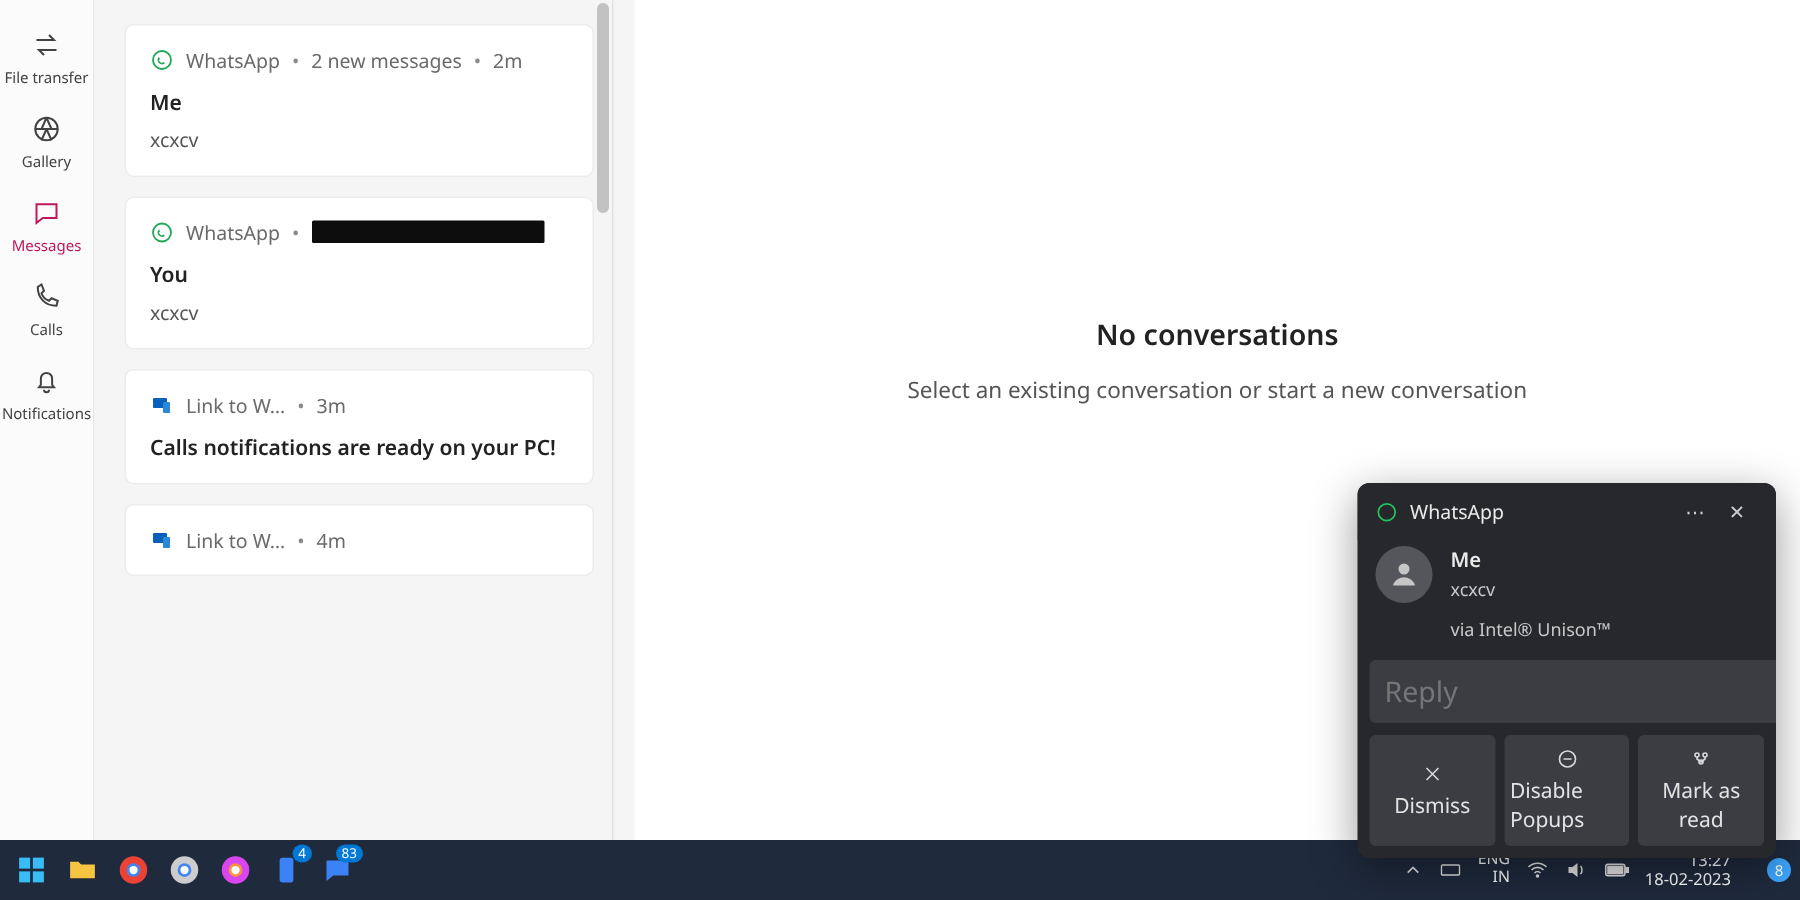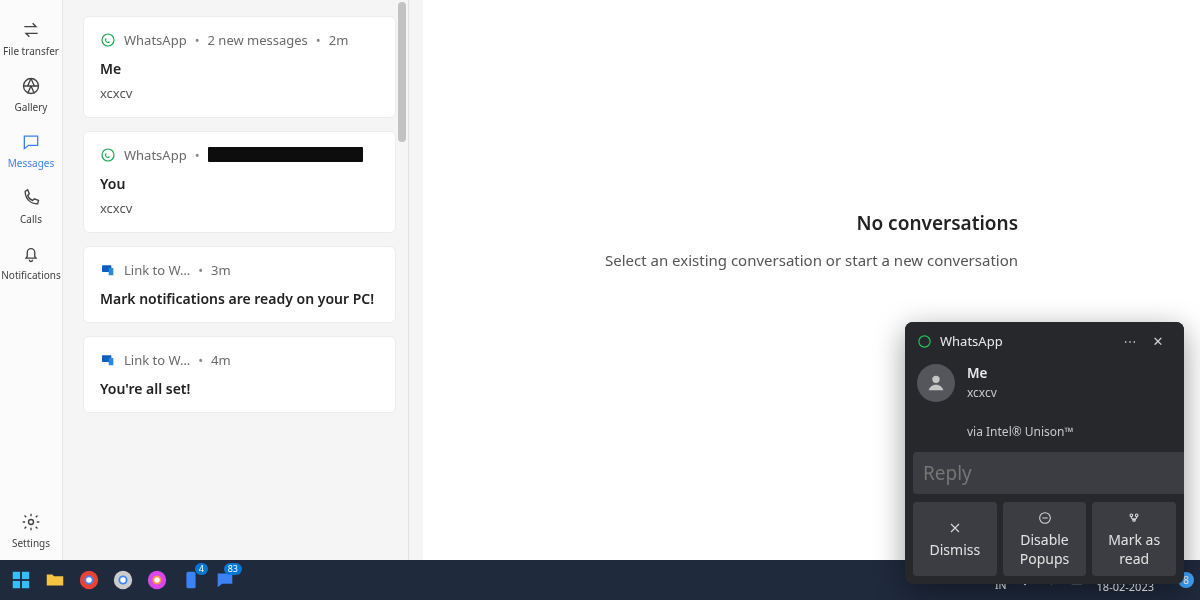--- a/index.html
+++ b/index.html
@@ -1,21 +1,21 @@
 <!DOCTYPE html>
 <html><head>
 <meta charset="utf-8">
 <style>
   * { margin: 0; padding: 0; box-sizing: border-box; font-family: "Segoe UI", system-ui, sans-serif; }
   html, body { width: 1200px; height: 600px; overflow: hidden; background: #fff; }
   .app { display: flex; width: 100%; height: 560px; background: #fff; }
   .sidebar { width: 63px; background: #fbfbfb; border-right: 1px solid #e6e6e6; display: flex; flex-direction: column; align-items: center; padding-top: 12px; }
   .sidebar .gap { flex: 1; }
   .sidebar-item { display: flex; flex-direction: column; align-items: center; justify-content: center; width: 100%; padding: 8px 0 10px 0; cursor: pointer; color: #424242; }
-  .sidebar-item.active { color: #3b82f6; }
+  .sidebar-item.active { color: #be185d; }
   .sidebar-item .lbl { font-size: 10px; margin-top: 4px; text-align: center; }
   .sidebar-item svg { width: 20px; height: 20px; stroke: currentColor; fill: none; stroke-width: 1.6; }
 
   .notif-panel { width: 345px; background: #f5f5f5; position: relative; display: flex; flex-direction: column; }
   .notif-scroll { position: absolute; right: 2px; top: 2px; bottom: 2px; width: 8px; background: transparent; }
   .notif-thumb { position: absolute; left: 0; width: 8px; background: #c2c2c2; border-radius: 4px; top: 0; height: 140px; }
   .notif-list { padding: 16px 12px 16px 20px; display: flex; flex-direction: column; gap: 13px; overflow: hidden; }
   .card { background: #fff; border: 1px solid #ececec; border-radius: 6px; padding: 14px 16px 14px 16px; }
   .card-head { display: flex; align-items: center; gap: 8px; color: #6a6a6a; font-size: 13px; }
   .wa-icon { width: 16px; height: 16px; }
@@ -31,21 +31,21 @@
 
   .toast { position: absolute; right: 16px; top: 322px; width: 279px; background: #27282c; border-radius: 8px; color: #eaeaea; box-shadow: 0 8px 30px rgba(0,0,0,.4); overflow: hidden; }
   .toast-head { display: flex; align-items: center; padding: 10px 12px; background: #27282c; font-size: 13px; }
   .toast-head .wa { color:#2dd36f; margin-right:8px; display:flex; }
   .toast-head .sp { flex:1; }
   .toast-head .dots, .toast-head .x { width: 28px; text-align: center; color: #cfcfcf; cursor: pointer; }
   .toast-body { display: flex; gap: 12px; padding: 4px 12px 12px 12px; }
   .avatar { width: 38px; height: 38px; border-radius: 50%; background: #54565c; display:flex; align-items:center; justify-content:center; color:#c6c6c6; }
   .toast-lines .l1 { font-size: 13.5px; font-weight:600; }
   .toast-lines .l2 { font-size: 12px; color:#c9c9c9; margin-top:2px;}
-  .toast-lines .l3 { font-size: 12px; color:#c9c9c9; margin-top:22px;}
+  .toast-lines .l3 { font-size: 12px; color:#c9c9c9; margin-top:10px;}
   .reply-row { display:flex; gap:6px; padding: 0 8px 8px 8px; }
   .reply-input { flex:1; background:#3b3d42; border:none; color:#86efac; padding:8px 10px; border-radius:4px; font-size:19px; }
   .send-btn { width:30px; display:flex; align-items:center; justify-content:center; color:#d9d9d9; cursor:pointer;}
   .toast-actions { display:flex; gap:6px; padding: 0 8px 8px 8px; }
   .tbtn { flex:1; background:#3b3d42; border-radius:4px; display:flex; flex-direction:column; align-items:center; justify-content:center; padding:8px 4px; font-size:14px; color:#e3e3e3; cursor:pointer; }
   .tbtn svg { width:16px; height:16px; stroke:#d9d9d9; fill:none; stroke-width:1.6; margin-bottom:4px; }
 
   
   .taskbar { width:100%; height:40px; background:#1f2a3d; display:flex; align-items:center; padding:0 6px; color:#fff; font-size:11px; }
   .tb-left { display:flex; align-items:center; gap:4px; }
@@ -92,27 +92,20 @@
         </svg>
       <span class="lbl">Calls</span>
     </div>
     <div class="sidebar-item">
       <svg viewBox="0 0 24 24">
           <path d="M6 17h12l-1.5-2V10a4.5 4.5 0 0 0-9 0v5L6 17zM10 19a2 2 0 0 0 4 0"></path>
         </svg>
       <span class="lbl">Notifications</span>
     </div>
     <div class="gap"></div>
-    <div class="sidebar-item">
-      <svg viewBox="0 0 24 24">
-          <circle cx="12" cy="12" r="3"></circle>
-          <path d="M12 2v3M12 19v3M4.2 4.2l2.1 2.1M17.7 17.7l2.1 2.1M2 12h3M19 12h3M4.2 19.8l2.1-2.1M17.7 6.3l2.1-2.1"></path>
-        </svg>
-      <span class="lbl">Settings</span>
-    </div>
   </div>
 
   <div class="notif-panel">
     <div class="notif-list">
 
       <div class="card">
         <div class="card-head">
           <svg class="wa-icon" viewBox="0 0 24 24" fill="none" stroke="#1fa855" stroke-width="1.8">
               <circle cx="12" cy="12" r="9"></circle>
               <path d="M8 14c1.5 2 4 3 6 2l1-1-2-1-1 1c-1 0-3-2-3-3l1-1-1-2-1 1c-1 2 0 3 0 4z" fill="#1fa855" stroke="none"></path>
@@ -144,44 +137,43 @@
       <div class="card">
         <div class="card-head">
           <svg class="link-icon" viewBox="0 0 24 24" fill="#0a5fbd">
               <rect x="3" y="5" width="14" height="10" rx="1" fill="#0a5fbd"></rect>
               <rect x="13" y="9" width="7" height="11" rx="1" fill="#2b88d8"></rect>
             </svg>
           <span>Link to W…</span>
           <span class="sep">•</span>
           <span>3m</span>
         </div>
-        <div class="card-title">Mark notifications are ready on your PC!</div>
+        <div class="card-title">Calls notifications are ready on your PC!</div>
       </div>
 
       <div class="card">
         <div class="card-head">
           <svg class="link-icon" viewBox="0 0 24 24" fill="#0a5fbd">
               <rect x="3" y="5" width="14" height="10" rx="1" fill="#0a5fbd"></rect>
               <rect x="13" y="9" width="7" height="11" rx="1" fill="#2b88d8"></rect>
             </svg>
           <span>Link to W…</span>
           <span class="sep">•</span>
           <span>4m</span>
         </div>
-        <div class="card-title">You're all set!</div>
       </div>
     </div>
     <div class="notif-scroll">
         <div class="notif-thumb"></div>
       </div>
   </div>
   <div class="divider-right"></div>
 
   <div class="main">
-    <div style="transform:translateY(-40px); text-align:right;">
+    <div style="transform:translateY(-40px); text-align:center;">
       <div class="main-title">No conversations</div>
       <div class="main-sub">Select an existing conversation or start a new conversation</div>
     </div>
 
     <div class="toast">
       <div class="toast-head">
         <span class="wa">
           <svg width="15" height="15" viewBox="0 0 24 24" fill="none" stroke="#22c55e" stroke-width="1.8">
               <circle cx="12" cy="12" r="9"></circle>
             </svg>
@@ -218,21 +210,21 @@
           <svg viewBox="0 0 24 24">
               <path d="M6 6l12 12M18 6l-12 12"></path>
             </svg>
           <span>Dismiss</span>
         </div>
         <div class="tbtn">
           <svg viewBox="0 0 24 24">
               <circle cx="12" cy="12" r="8"></circle>
               <path d="M8 12h8"></path>
             </svg>
-          <span style="text-align:center;">Disable Popups</span>
+          <span style="">Disable Popups</span>
         </div>
         <div class="tbtn">
           <svg viewBox="0 0 24 24">
               <circle cx="8" cy="8" r="2"></circle>
               <circle cx="16" cy="8" r="2"></circle>
               <circle cx="12" cy="15" r="2"></circle>
               <path d="M8 10v2l4 3 4-3v-2"></path>
             </svg>
           <span style="text-align:center;">Mark as read</span>
         </div>

